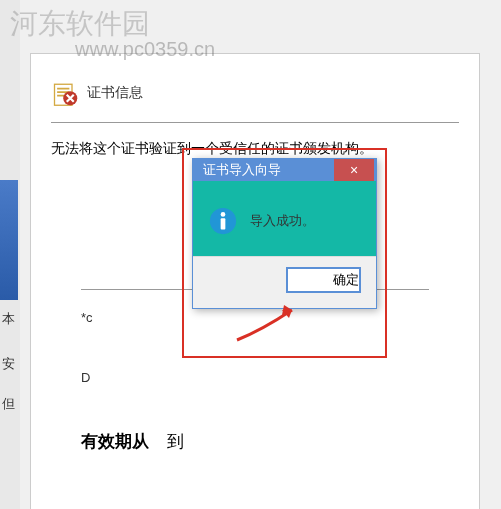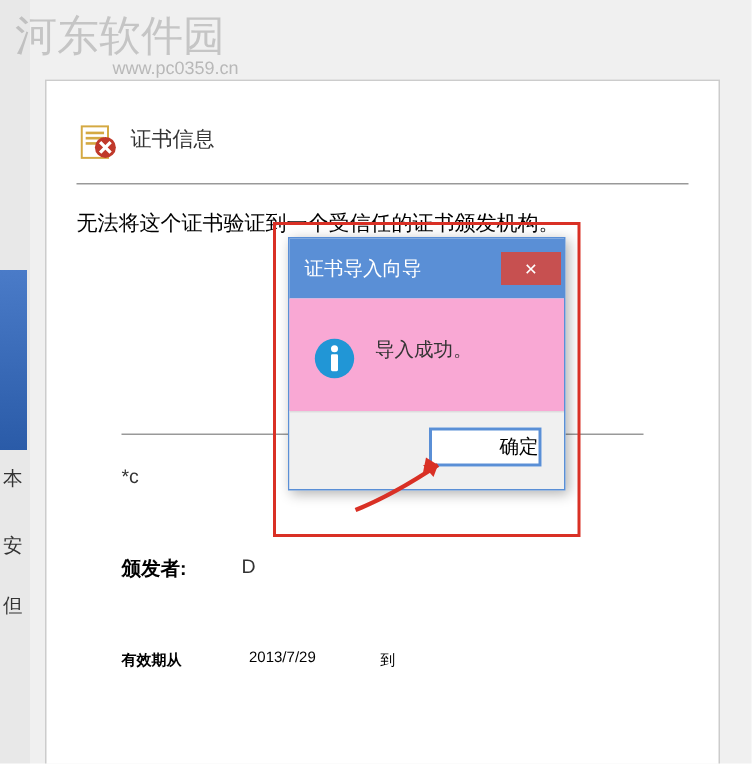--- a/index.html
+++ b/index.html
@@ -22,21 +22,21 @@
       font-size: 28px;
       font-weight: normal;
       color: rgba(100, 100, 100, 0.3);
       z-index: 100;
       pointer-events: none;
     }
     .watermark-url {
       position: absolute;
       top: 38px;
       left: 75px;
-      font-size: 12px;
+      font-size: 20px;
       color: rgba(100, 100, 100, 0.4);
       z-index: 100;
       pointer-events: none;
     }
     .sidebar {
       position: absolute;
       left: 0;
       top: 0;
       width: 20px;
       height: 100%;
@@ -98,23 +98,22 @@
     }
     .field-label {
       font-weight: bold;
       width: 80px;
     }
     .field-value {
       color: #333;
     }
     .validity-row {
       display: flex;
-      font-size: 10px;
+      font-size: 17px;
       margin-top: 20px;
-      gap: 35px;
     }
     .validity-label {
       font-weight: bold;
       margin-right: 10px;
     }
     .highlight-box {
       position: absolute;
       left: 182px;
       top: 148px;
       width: 205px;
@@ -132,42 +131,43 @@
       border: 1px solid #5a8fd6;
       box-shadow: 2px 2px 8px rgba(0,0,0,0.3);
       z-index: 40;
     }
     .dialog-titlebar {
       background: #5a8fd6;
       color: #fff;
       display: flex;
       align-items: center;
       justify-content: space-between;
-      height: 40px;
+      height: 22px;
       padding-left: 10px;
     }
     .dialog-title {
       font-size: 13px;
     }
     .dialog-close {
       width: 40px;
       height: 22px;
       background: #c75050;
       color: #fff;
       display: flex;
       align-items: center;
       justify-content: center;
       font-size: 14px;
       cursor: pointer;
       margin-right: 2px;
     }
     .dialog-body {
       padding: 25px 15px 20px 15px;
       display: flex;
-      background: #f9a8d4;
+      align-items: center;
+      background: #14b8a6;
     }
     .info-icon {
       width: 30px;
       height: 30px;
       margin-right: 12px;
     }
     .dialog-message {
       font-size: 13px;
       color: #333;
     }
@@ -230,26 +230,24 @@
   </div>
   <div class="divider-top"></div>
   <div class="cert-warning">无法将这个证书验证到一个受信任的证书颁发机构。</div>
 
   <div class="cert-fields">
     <div class="field-divider"></div>
     <div class="field-row">
       <span class="field-value">*c</span>
     </div>
     <div class="field-row">
-      <span class="field-label">颁发者:</span>
       <span class="field-value">D</span>
     </div>
     <div class="validity-row">
       <span class="validity-label">有效期从</span>
-      <span>2013/7/29</span>
       <span style="margin: 0 8px">到</span>
     </div>
   </div>
 </div>
 
 <div class="highlight-box"></div>
 
 <div class="dialog">
   <div class="dialog-titlebar">
     <span class="dialog-title">证书导入向导</span>

